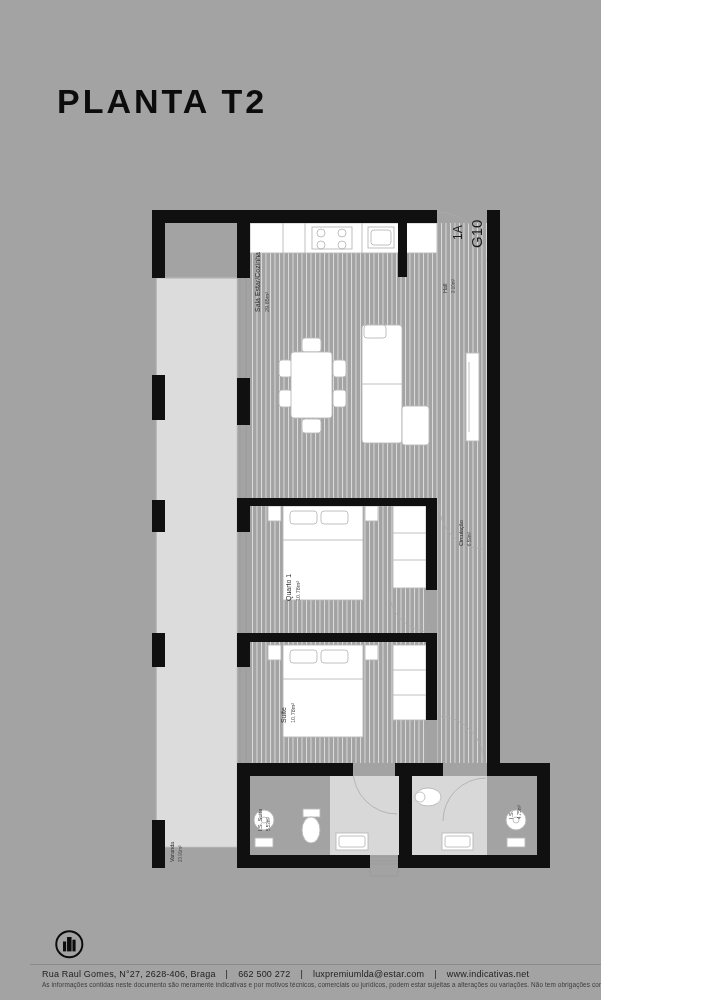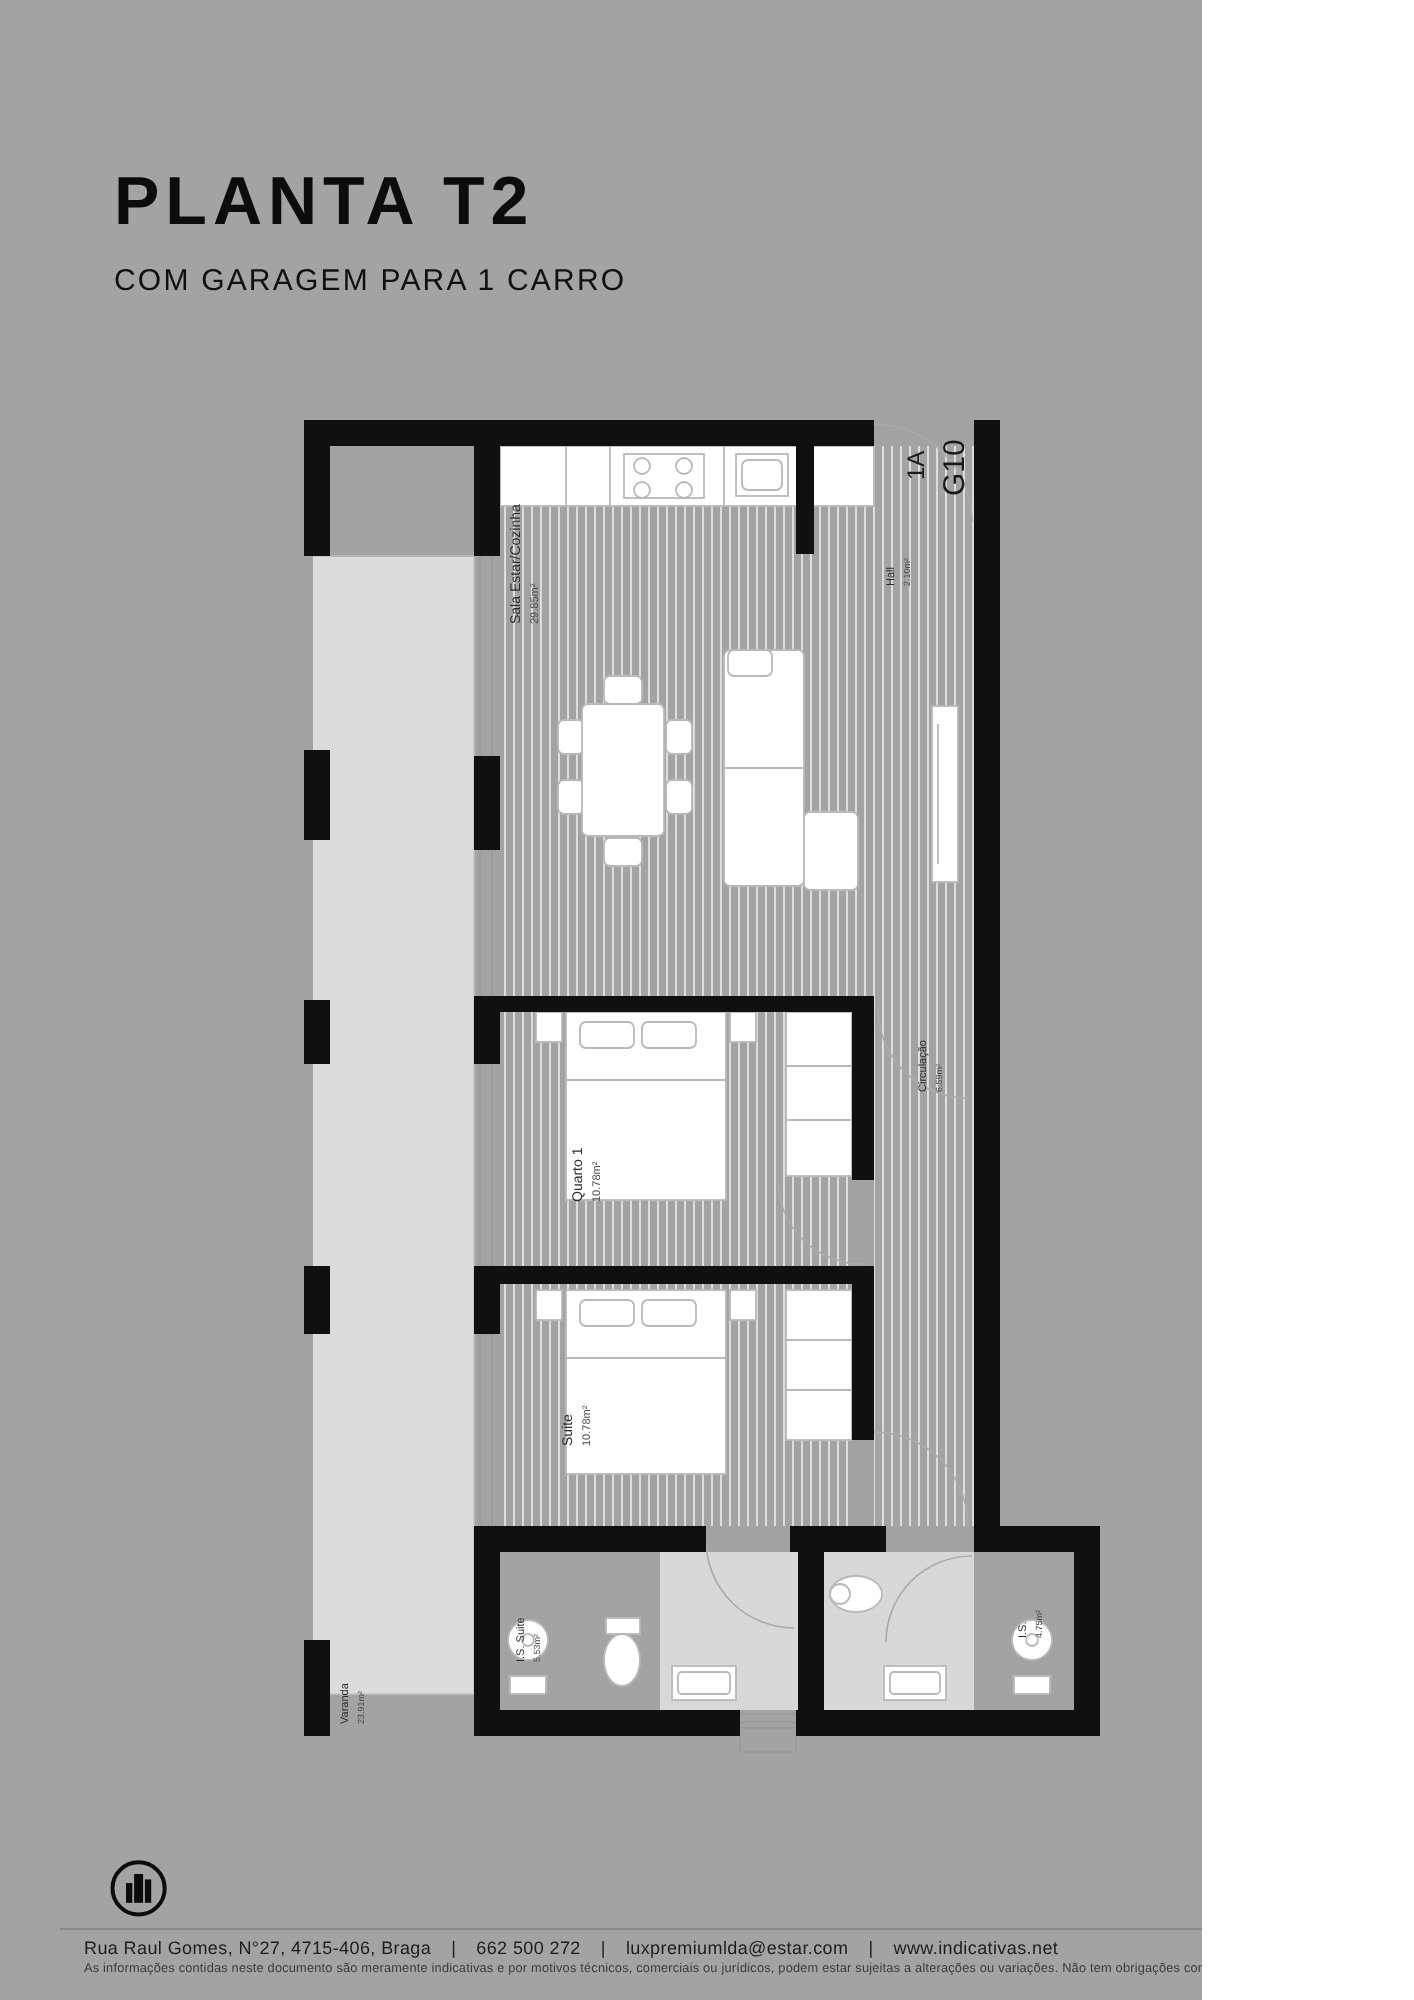--- a/index.html
+++ b/index.html
@@ -32,21 +32,20 @@
   .contact .sep{display:inline-block;margin:0 10px;color:#1d1d1d;}
   .disclaimer{position:absolute;left:42px;top:61px;font-size:6.4px;color:#3c3c3c;letter-spacing:0.1px;white-space:nowrap;}
 </style>
 </head>
 <body>
 
 <div class="page">
 
   <div class="header">
     <h1 class="title">PLANTA T2</h1>
-    <p class="subtitle first">COM GARAGEM PARA 1 CARRO</p>
   </div>
 
   <svg class="plan" width="707" height="1000" viewBox="0 0 707 1000">
     <defs>
       <pattern id="planks" width="4.5" height="10" patternUnits="userSpaceOnUse">
         <path d="M0.5 0 V10" stroke="#ececec" stroke-width="0.8"></path>
       </pattern>
     </defs>
 
     <g>
@@ -219,18 +218,18 @@
       <circle cx="17" cy="18" r="14.5" fill="none" stroke="#0c0c0c" stroke-width="2.2"></circle>
       <g fill="#0c0c0c">
         <rect x="10" y="15" width="3.5" height="11"></rect>
         <rect x="14.5" y="10" width="5" height="16"></rect>
         <rect x="20.5" y="13" width="3.5" height="13"></rect>
       </g>
     </svg>
 
     <div class="rule"></div>
     <div class="contact">
-      <span>Rua Raul Gomes, N°27, 4715-406, Braga</span><span class="sep">|</span><span>662 500 272</span><span class="sep">|</span><span>luxpremiumlda@estar.com</span><span class="sep">|</span><span>www.indicativas.net</span>
+      <span>Rua Raul Gomes, N°27, 2628-406, Braga</span><span class="sep">|</span><span>662 500 272</span><span class="sep">|</span><span>luxpremiumlda@estar.com</span><span class="sep">|</span><span>www.indicativas.net</span>
     </div>
     <div class="disclaimer">As informações contidas neste documento são meramente indicativas e por motivos técnicos, comerciais ou jurídicos, podem estar sujeitas a alterações ou variações. Não tem obrigações contratuais.</div>
   </div>
 
 </div>
 
 </body></html>

